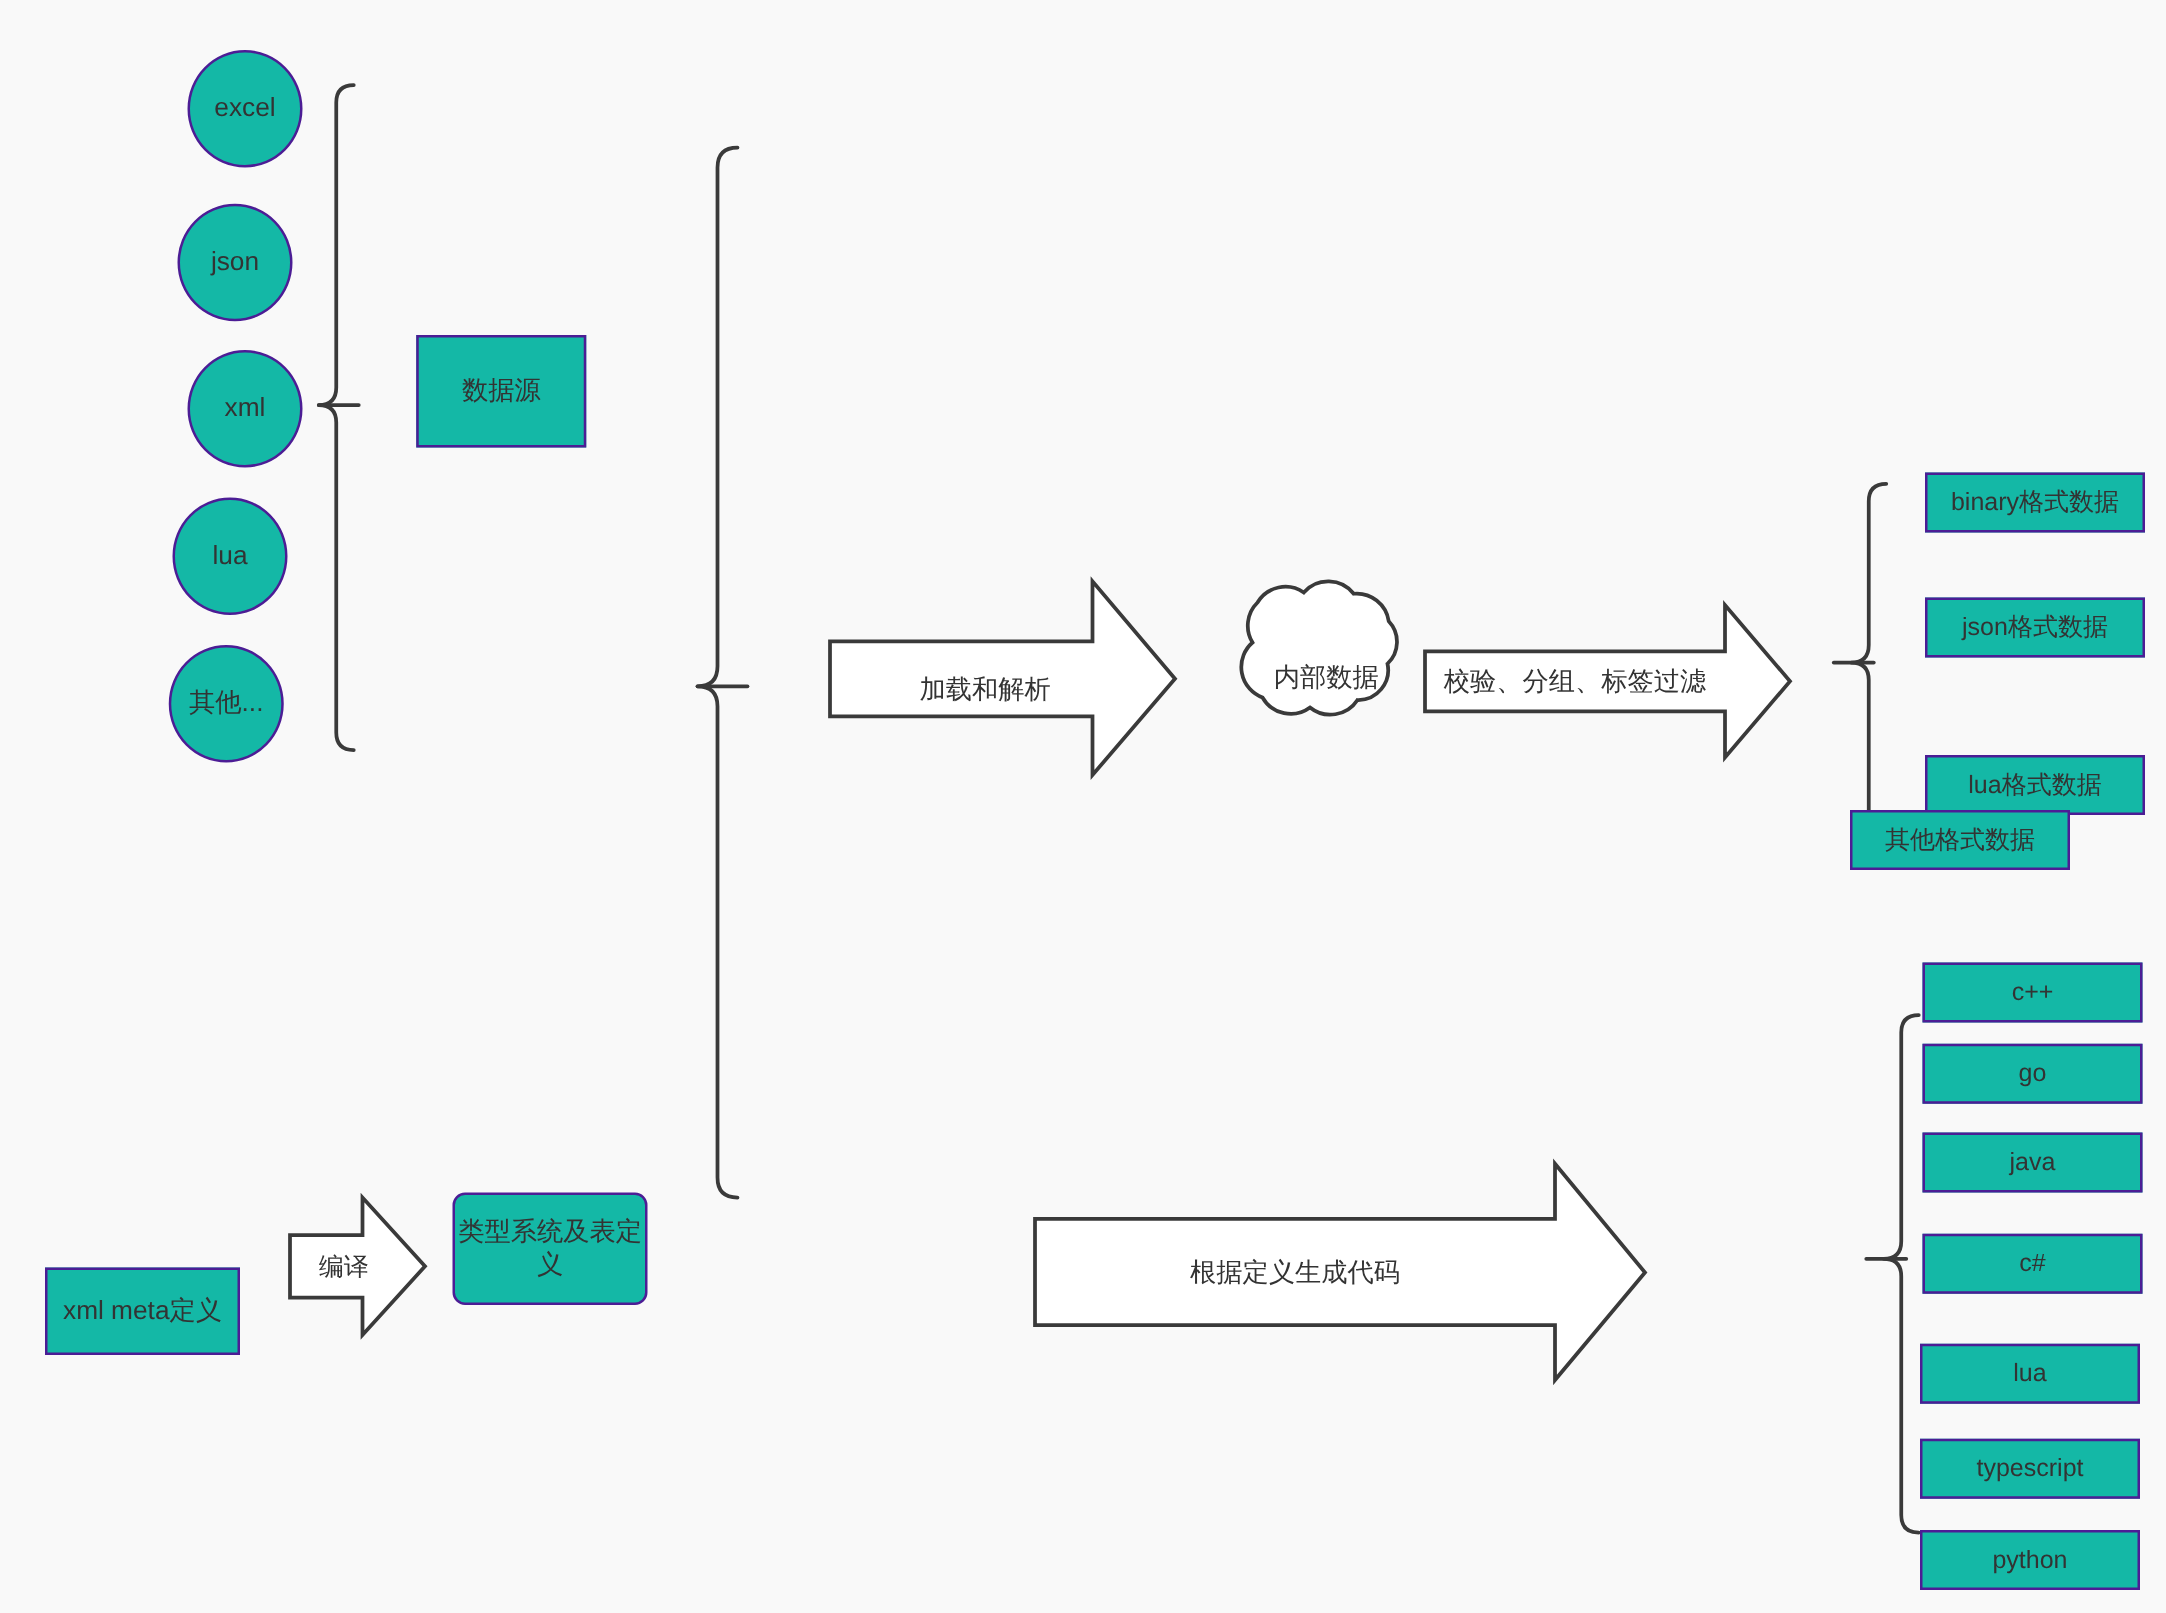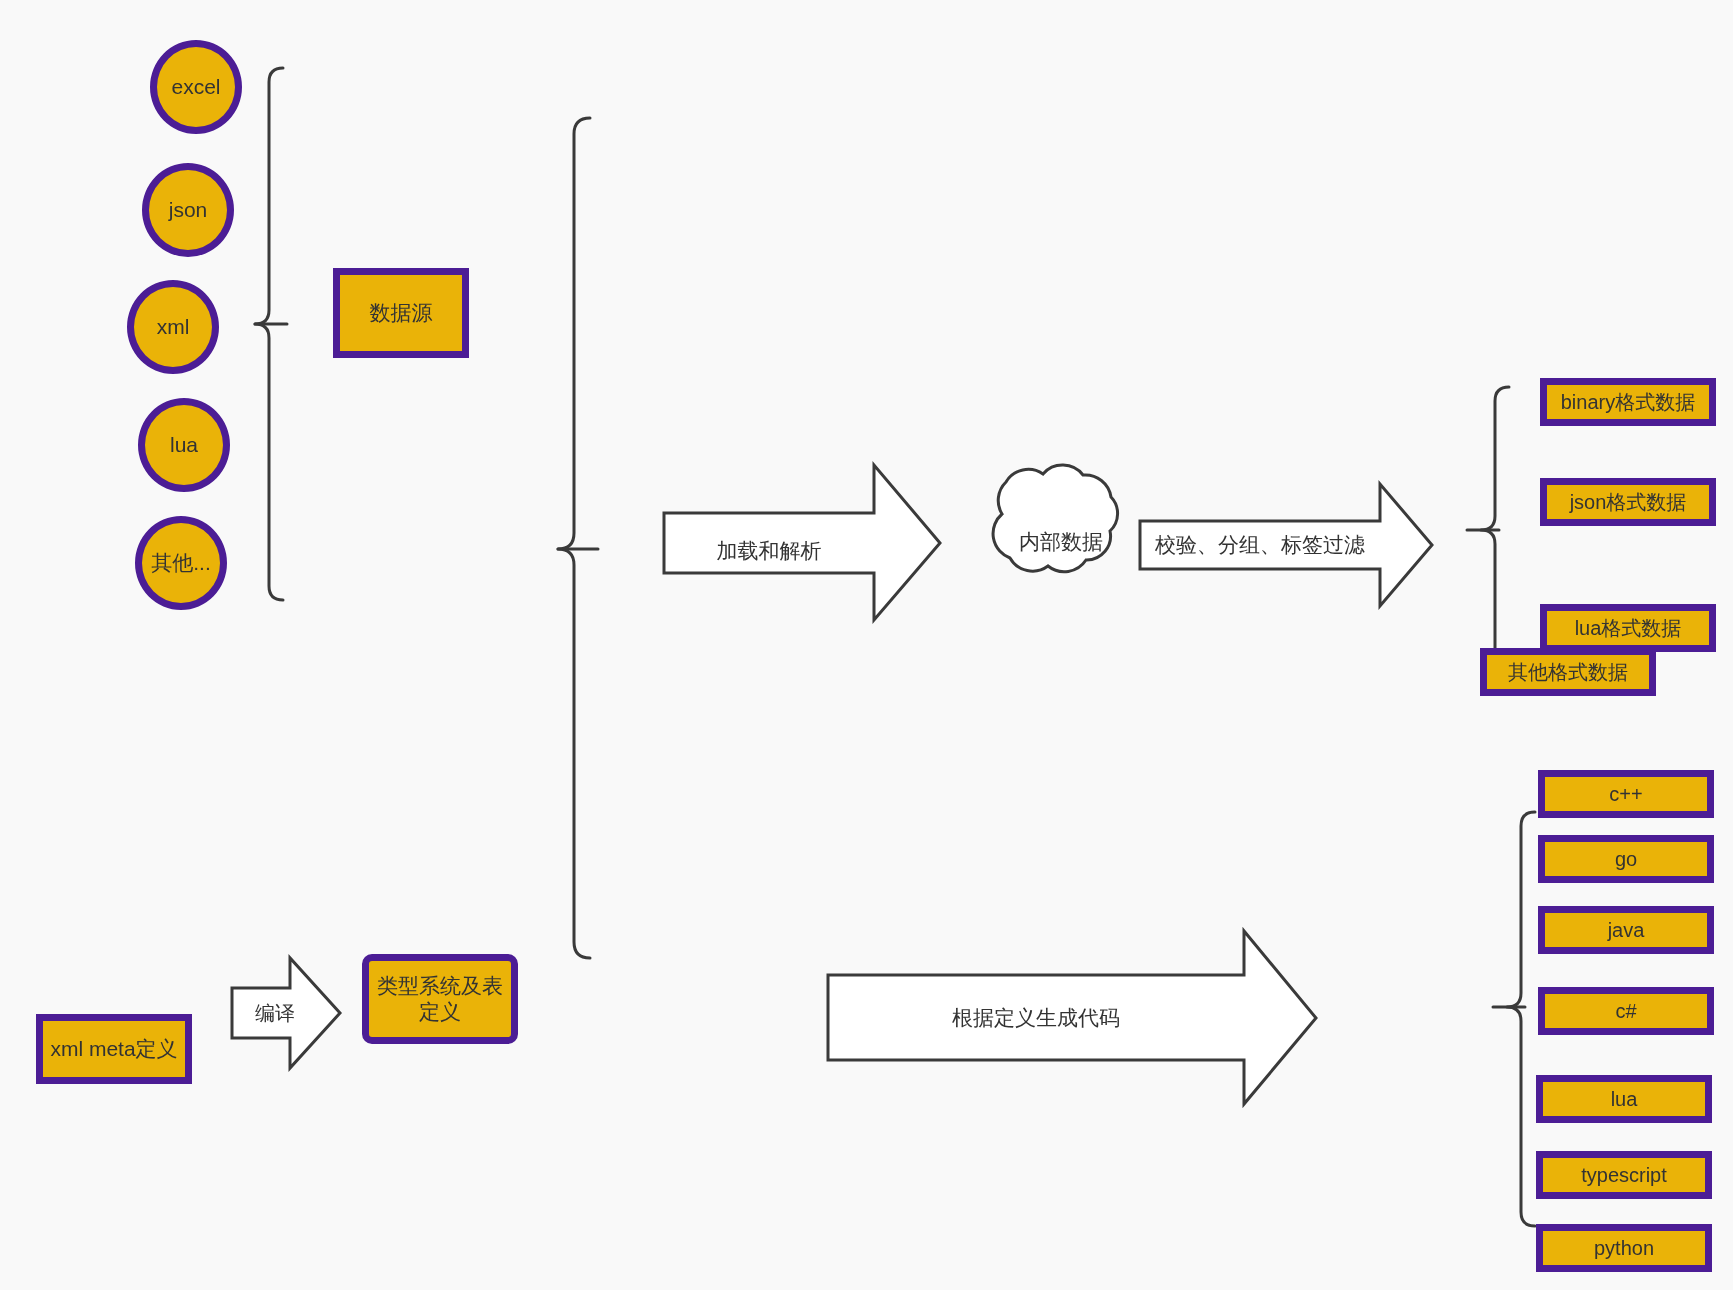--- a/index.html
+++ b/index.html
@@ -21,22 +21,22 @@
     width: 1733px;
     height: 1290px;
   }
   .node {
     position: absolute;
     box-sizing: border-box;
     display: flex;
     align-items: center;
     justify-content: center;
     text-align: center;
-    background: #eab308;
-    border: 7px solid #4c1d95;
+    background: #14b8a6;
+    border: 2px solid #4c1d95;
     color: #333333;
     line-height: 1.25;
   }
   .ellipse {
     border-radius: 50%;
     font-size: 21px;
   }
   .rect {
     font-size: 21px;
   }
@@ -107,35 +107,35 @@
 
   <path class="shape" d="M 828,975 L 1244,975 L 1244,931 L 1316,1018 L 1244,1104 L 1244,1060 L 828,1060 Z"></path>
 </svg>
 
 <div class="node ellipse" style="left:150px; top:40px; width:92px; height:94px;">
   <span>excel</span>
 </div>
 <div class="node ellipse" style="left:142px; top:163px; width:92px; height:94px;">
   <span>json</span>
 </div>
-<div class="node ellipse" style="left:127px; top:280px; width:92px; height:94px;">
+<div class="node ellipse" style="left:150px; top:280px; width:92px; height:94px;">
   <span>xml</span>
 </div>
 <div class="node ellipse" style="left:138px; top:398px; width:92px; height:94px;">
   <span>lua</span>
 </div>
 <div class="node ellipse" style="left:135px; top:516px; width:92px; height:94px;">
   <span>其他...</span>
 </div>
 
 <div class="node rect" style="left:333px; top:268px; width:136px; height:90px;">
   <span>数据源</span>
 </div>
 
-<div class="arrow-label" style="left:664px; top:513px; width:210px; height:76px;text-align:right;">加载和解析</div>
+<div class="arrow-label" style="left:683px; top:513px; width:210px; height:76px;text-align:right;">加载和解析</div>
 
 <div class="arrow-label" style="left:1002px; top:513px; width:118px; height:58px;font-family:Liberation Mono, monospace;">内部数据</div>
 
 <div class="arrow-label" style="left:1140px; top:521px; width:240px; height:48px;">校验、分组、标签过滤</div>
 
 <div class="arrow-label" style="left:232px; top:988px; width:58px; height:50px; font-size:20px;padding-left:14px;">编译</div>
 
 <div class="arrow-label" style="left:828px; top:975px; width:416px; height:85px;">根据定义生成代码</div>
 
 <div class="node smallbox" style="left:1540px; top:378px; width:176px; height:48px;">

